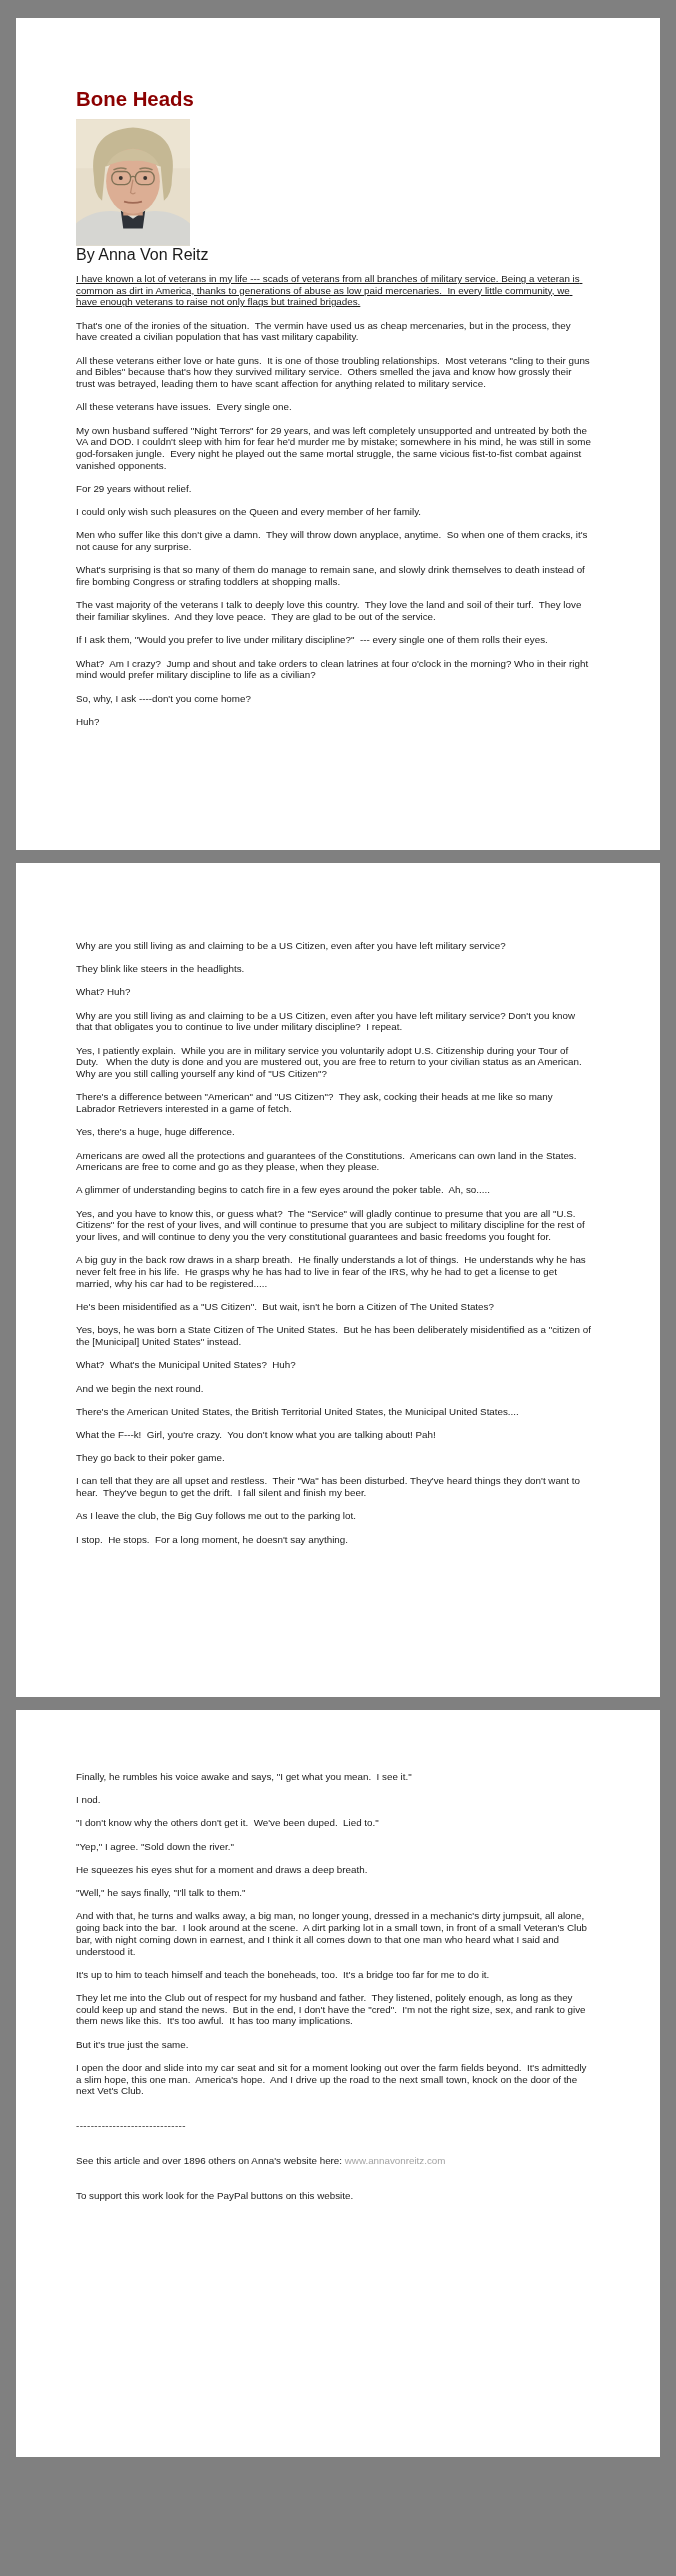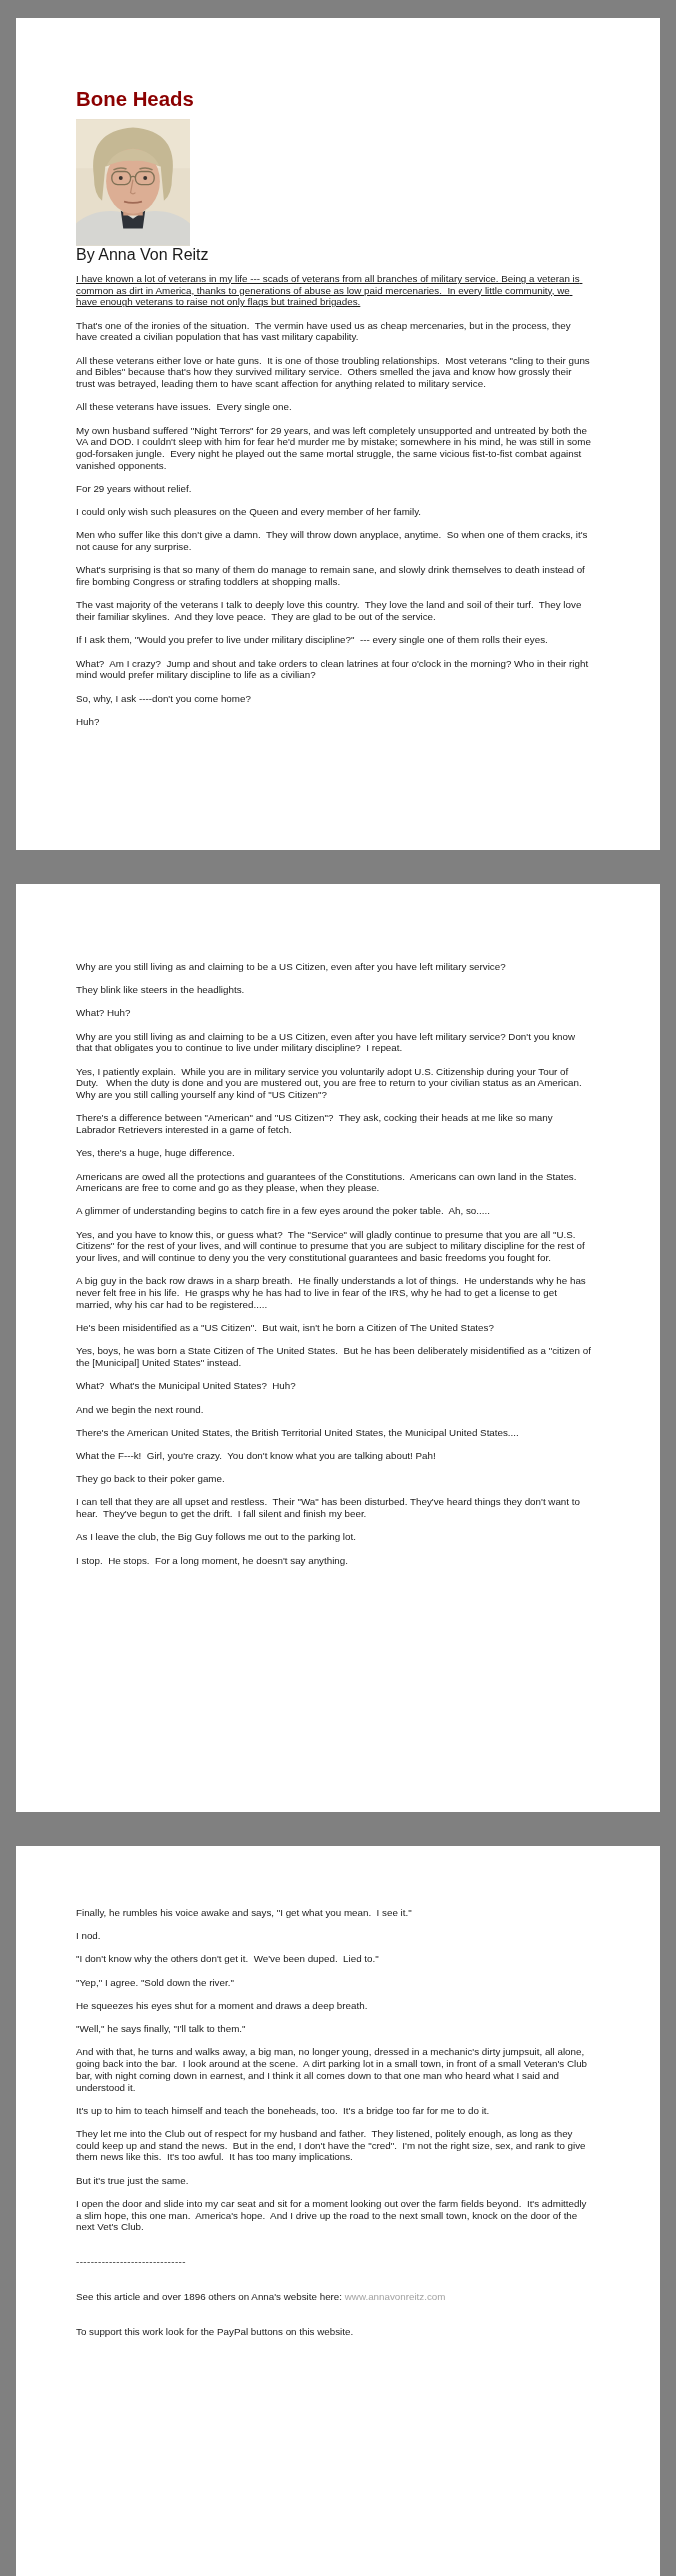--- a/index.html
+++ b/index.html
@@ -6,26 +6,26 @@
     --bg:#808080; --page:#ffffff; --title:#8b0000; --text:#1a1a1a; --link:#a3a3a3;
   }
   html,body{margin:0;padding:0;}
   body{
     width:676px; background:var(--bg);
     font-family:"Liberation Sans", sans-serif;
     -webkit-font-smoothing:antialiased;
   }
   .viewer{ width:676px; padding:18px 0; }
   .page{
-    width:644px; margin:0 auto 34px auto; background:var(--page);
+    width:644px; margin:0 auto 13px auto; background:var(--page);
     box-sizing:border-box; overflow:hidden;
   }
   .page:last-child{ margin-bottom:0; }
   .page-1{ height:832px; padding:69px 33px 0 60px; }
-  .page-2{ height:928px; padding:77px 33px 0 60px; }
+  .page-2{ height:834px; padding:77px 33px 0 60px; }
   .page-3{ height:747px; padding:61px 33px 0 60px; }
   .content{ width:515px; }
   h1.title{
     margin:0 0 7.4px 0; font-size:20.4px; line-height:24.5px; font-weight:bold;
     color:var(--title); letter-spacing:0;
   }
   .photo{
     width:114px; height:127px; display:block; margin:0; padding:0;
     background:#e7decb;
   }

